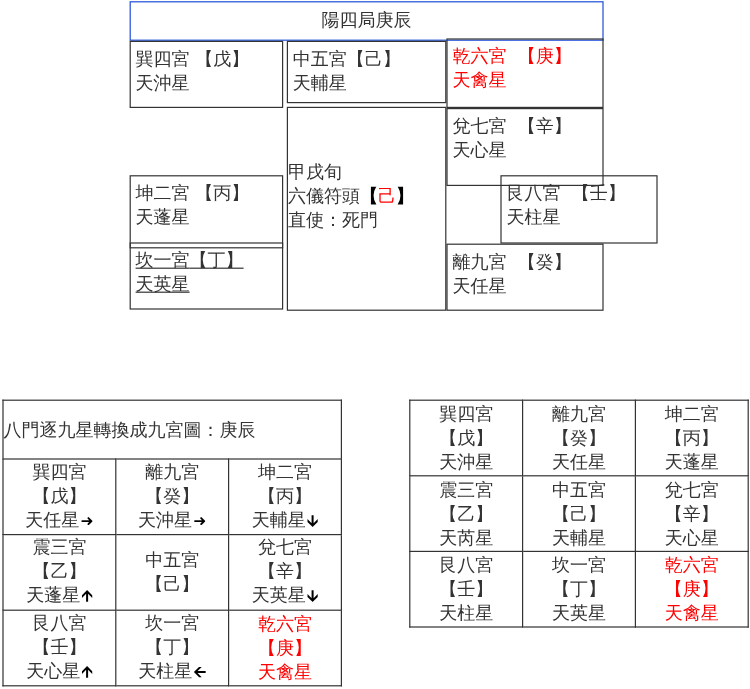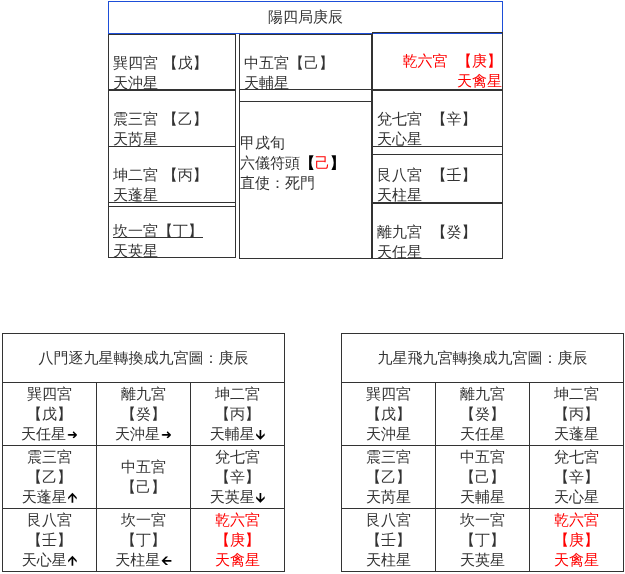--- a/index.html
+++ b/index.html
@@ -1,82 +1,78 @@
 <!DOCTYPE html>
 <html><head>
 <meta charset="utf-8">
 <style>
   html, body { margin:0; padding:0; background:#ffffff; }
   body { width:625px; height:574px; position:relative; overflow:hidden;
          font-family: "DejaVu Sans", "Liberation Sans", sans-serif; color:#333; }
-  .red { color:#ff0000;text-align:right; }
+  .red { color:#ff0000; }
   .bk { color:#000; font-weight:bold; }
 
   
   .top { position:absolute; left:108px; top:1px; width:395px; height:257px; }
   .top .title { position:absolute; left:0; top:0; width:393px; height:31px;
                 border:1px solid #1d4ed8; text-align:center; font-size:15px; line-height:31px; }
   .cell { position:absolute; border:1px solid #333; box-sizing:border-box;
-          font-size:15px; line-height:20px; padding:18px 0 0 4px; white-space:nowrap; }
+          font-size:15px; line-height:20px; padding:4px 0 0 4px; white-space:nowrap; }
   .col1 { left:0; width:128px; }
   .col2 { left:131px; width:133px; }
   .col3 { left:264px; width:131px; }
 
   
   .grid { position:absolute; top:333px; width:283px; }
   .grid .gtitle { height:48px; border:1px solid #333; border-bottom:none;
-                  text-align:center; font-size:15px; line-height:48px; color:#333; }
+                  text-align:left; font-size:15px; line-height:48px; color:#333; }
   .grid table { border-collapse:collapse; width:283px; table-layout:fixed; }
   .grid td { border:1px solid #333; text-align:center; vertical-align:middle;
              font-size:15px; line-height:20px; height:62px; padding:0; color:#333; }
   .arrow { font-weight:bold; color:#000; font-size:13px; margin-left:1px; }
 </style>
 </head>
 <body>
 
 <div class="top">
   <div class="title">陽四局庚辰</div>
 
   <div class="cell col1" style="top:33px;height:56px;">
     <span>巽四宮</span>&nbsp;<span>【戊】</span><br>
     <span>天沖星</span>
   </div>
-  <div class="cell col2" style="top:33px;height:68px;">
+  <div class="cell col2" style="top:33px;height:52px;">
     <span>中五宮</span><span>【己】</span><br>
     <span>天輔星</span>
   </div>
   <div class="cell col3 red" style="top:31px;height:58px;">
     <span>乾六宮</span>&nbsp;&nbsp;<span>【庚】</span><br>
     <span>天禽星</span>
   </div>
 
-  <div class="cell col1" style="top:89px;height:57px;">
-    <span>震三宮</span>&nbsp;<span>【乙】</span><br>
-    <span>天芮星</span>
-  </div>
   <div class="cell col1" style="top:145px;height:61px;">
     <span>坤二宮</span>&nbsp;<span>【丙】</span><br>
     <span>天蓬星</span>
   </div>
   <div class="cell col1" style="top:201px;height:56px;text-decoration:underline;">
     <span>坎一宮</span><span>【丁】</span><br>
     <span>天英星</span>
   </div>
 
   <div class="cell col2" style="top:88px;height:170px;padding:43px 0 0 0;">
     <span>甲戌旬</span><br>
     <span>六儀符頭</span><span class="bk">【</span><span class="red">己</span><span class="bk">】</span><br>
     <span>直使：死門</span><br>
   </div>
 
   <div class="cell col3" style="top:89px;height:65px;">
     <span>兌七宮</span>&nbsp;&nbsp;<span>【辛】</span><br>
     <span>天心星</span>
   </div>
-  <div class="cell col3" style="top:145px;height:57px;">
+  <div class="cell col3" style="top:145px;height:57px;margin-left:45px;">
     <span>艮八宮</span>&nbsp;&nbsp;<span>【壬】</span><br>
     <span>天柱星</span>
   </div>
   <div class="cell col3" style="top:202px;height:56px;">
     <span>離九宮</span>&nbsp;&nbsp;<span>【癸】</span><br>
     <span>天任星</span>
   </div>
 </div>
 
 <div class="grid" style="left:2px;">
@@ -131,21 +127,20 @@
         <span>乾六宮</span><br>
         <span>【庚】</span><br>
         <span>天禽星</span>
       </td>
     </tr>
   </tbody>
     </table>
 </div>
 
 <div class="grid" style="left:341px;">
-  <div class="gtitle">九星飛九宮轉換成九宮圖：庚辰</div>
   <table>
     <tbody>
         <tr>
       <td>
         <span>巽四宮</span><br>
         <span>【戊】</span><br>
         <span>天沖星</span>
       </td>
       <td>
         <span>離九宮</span><br>

